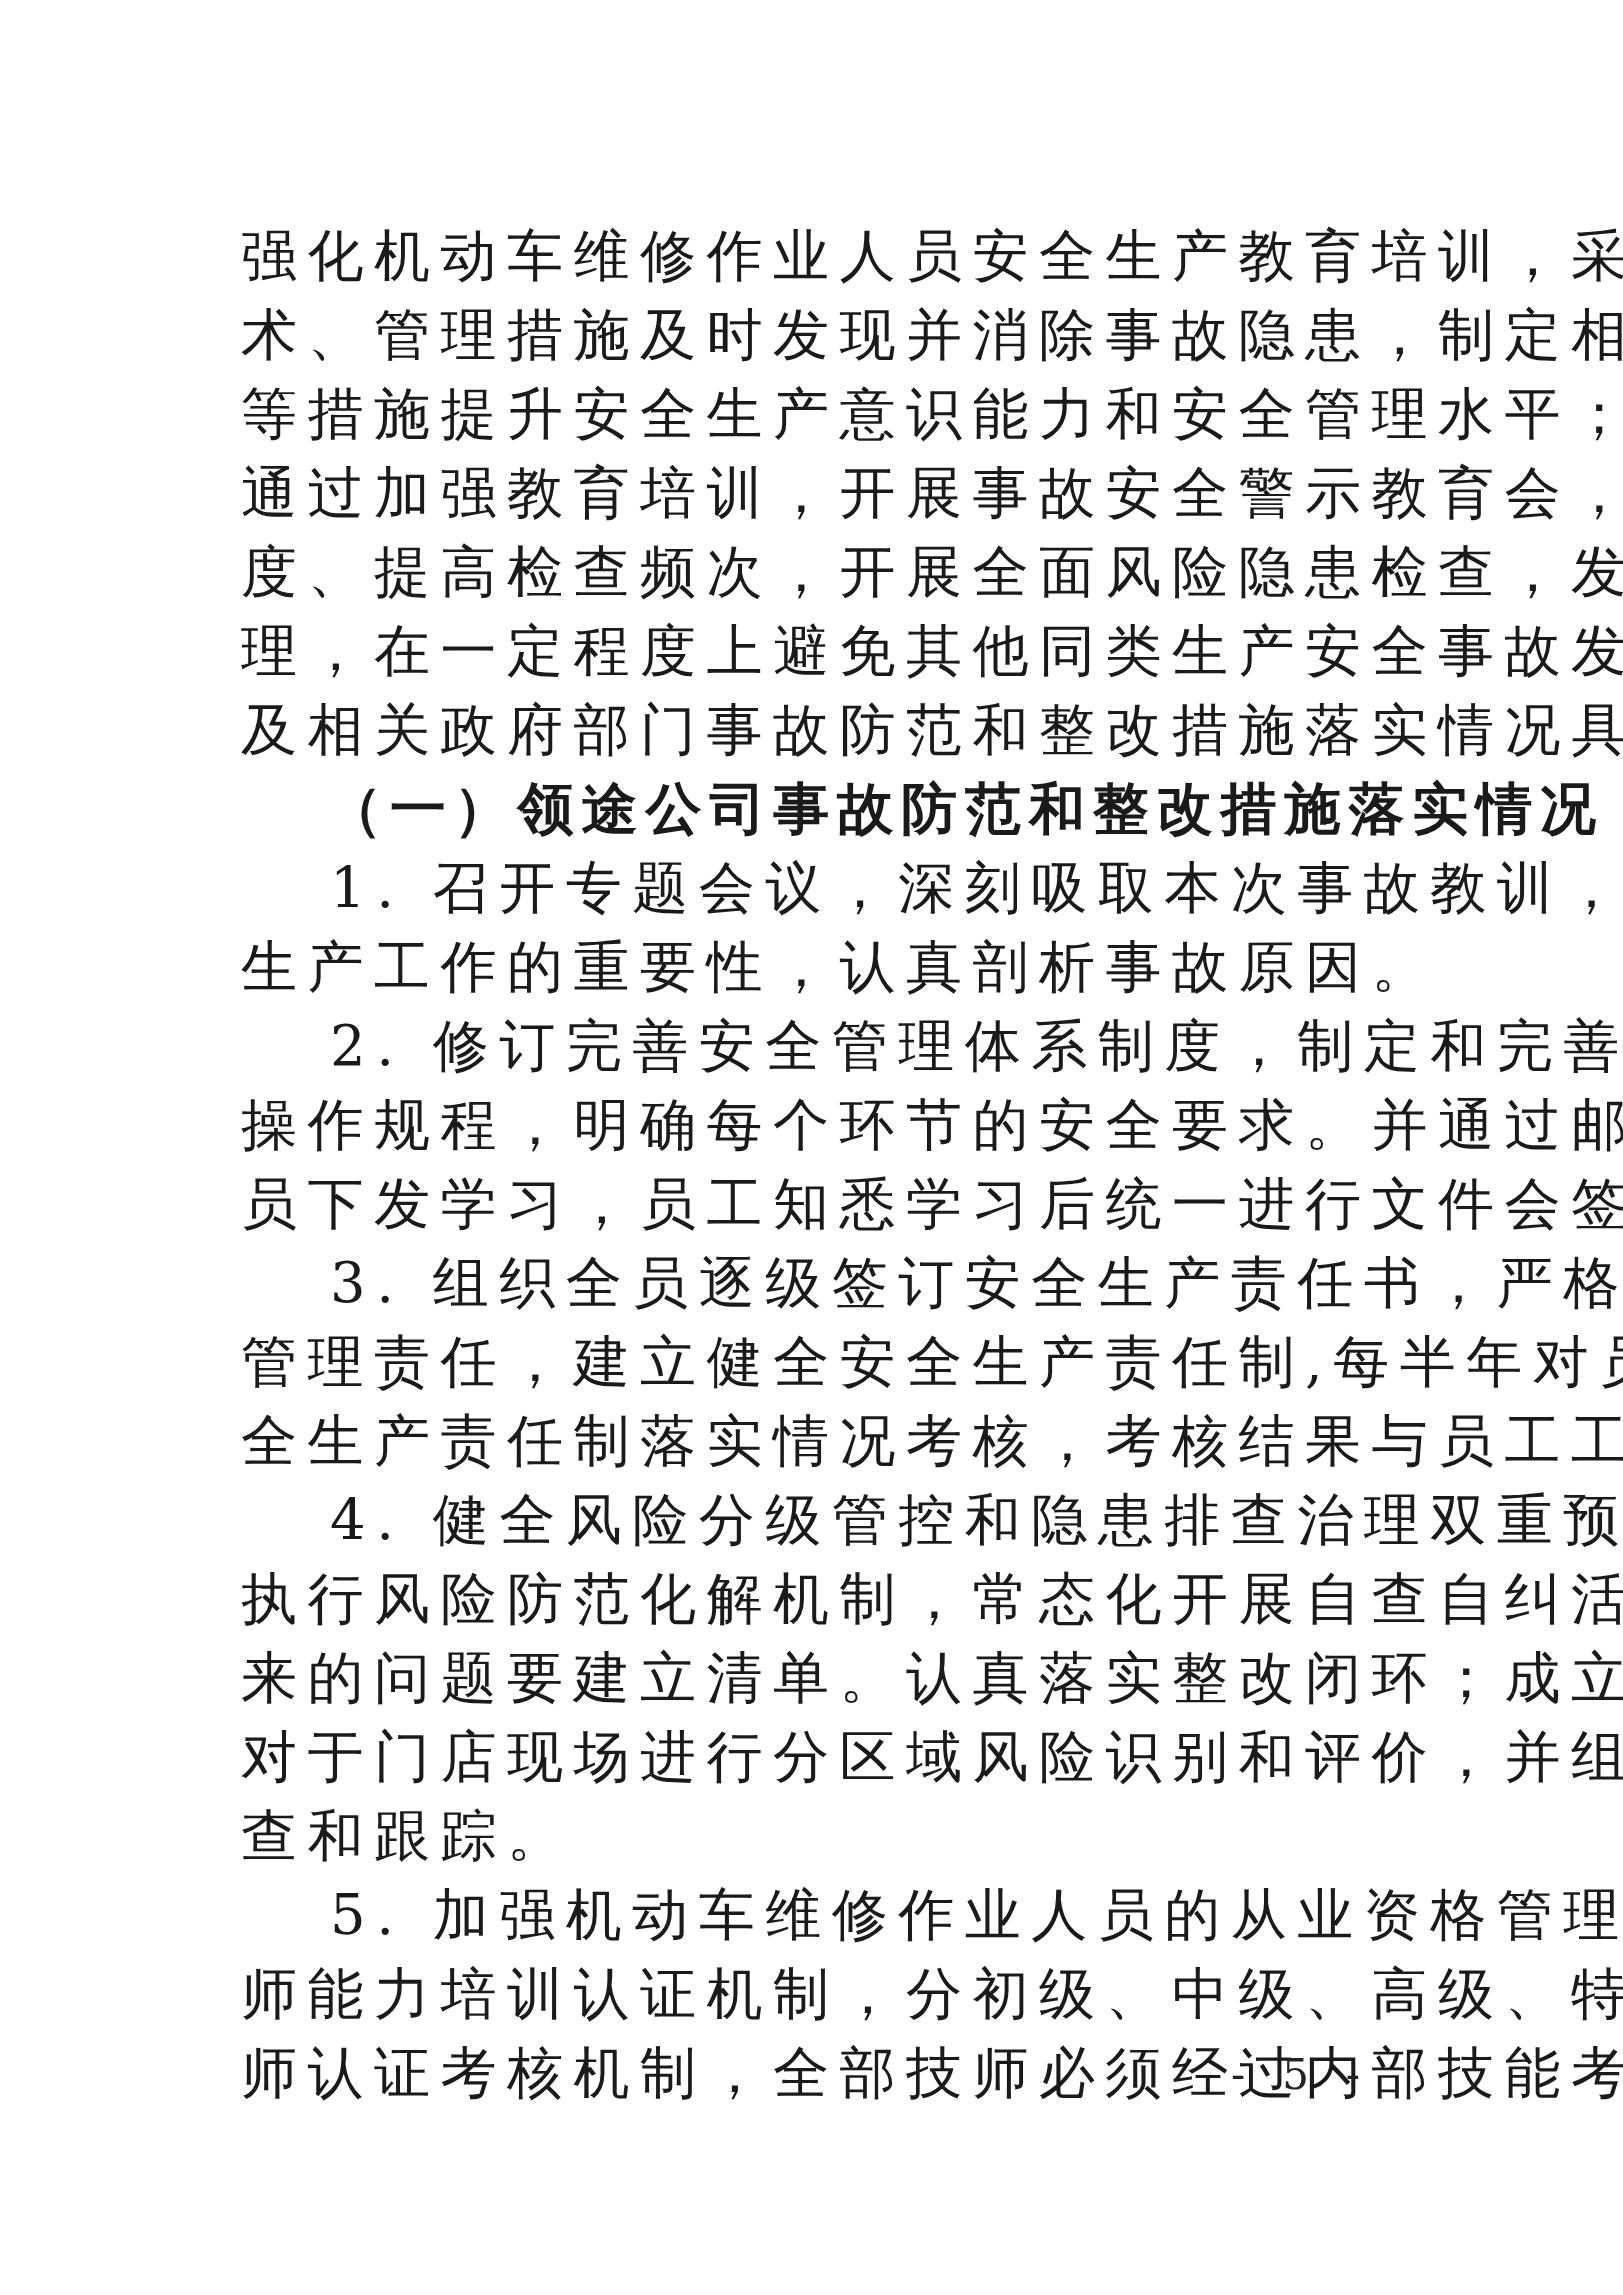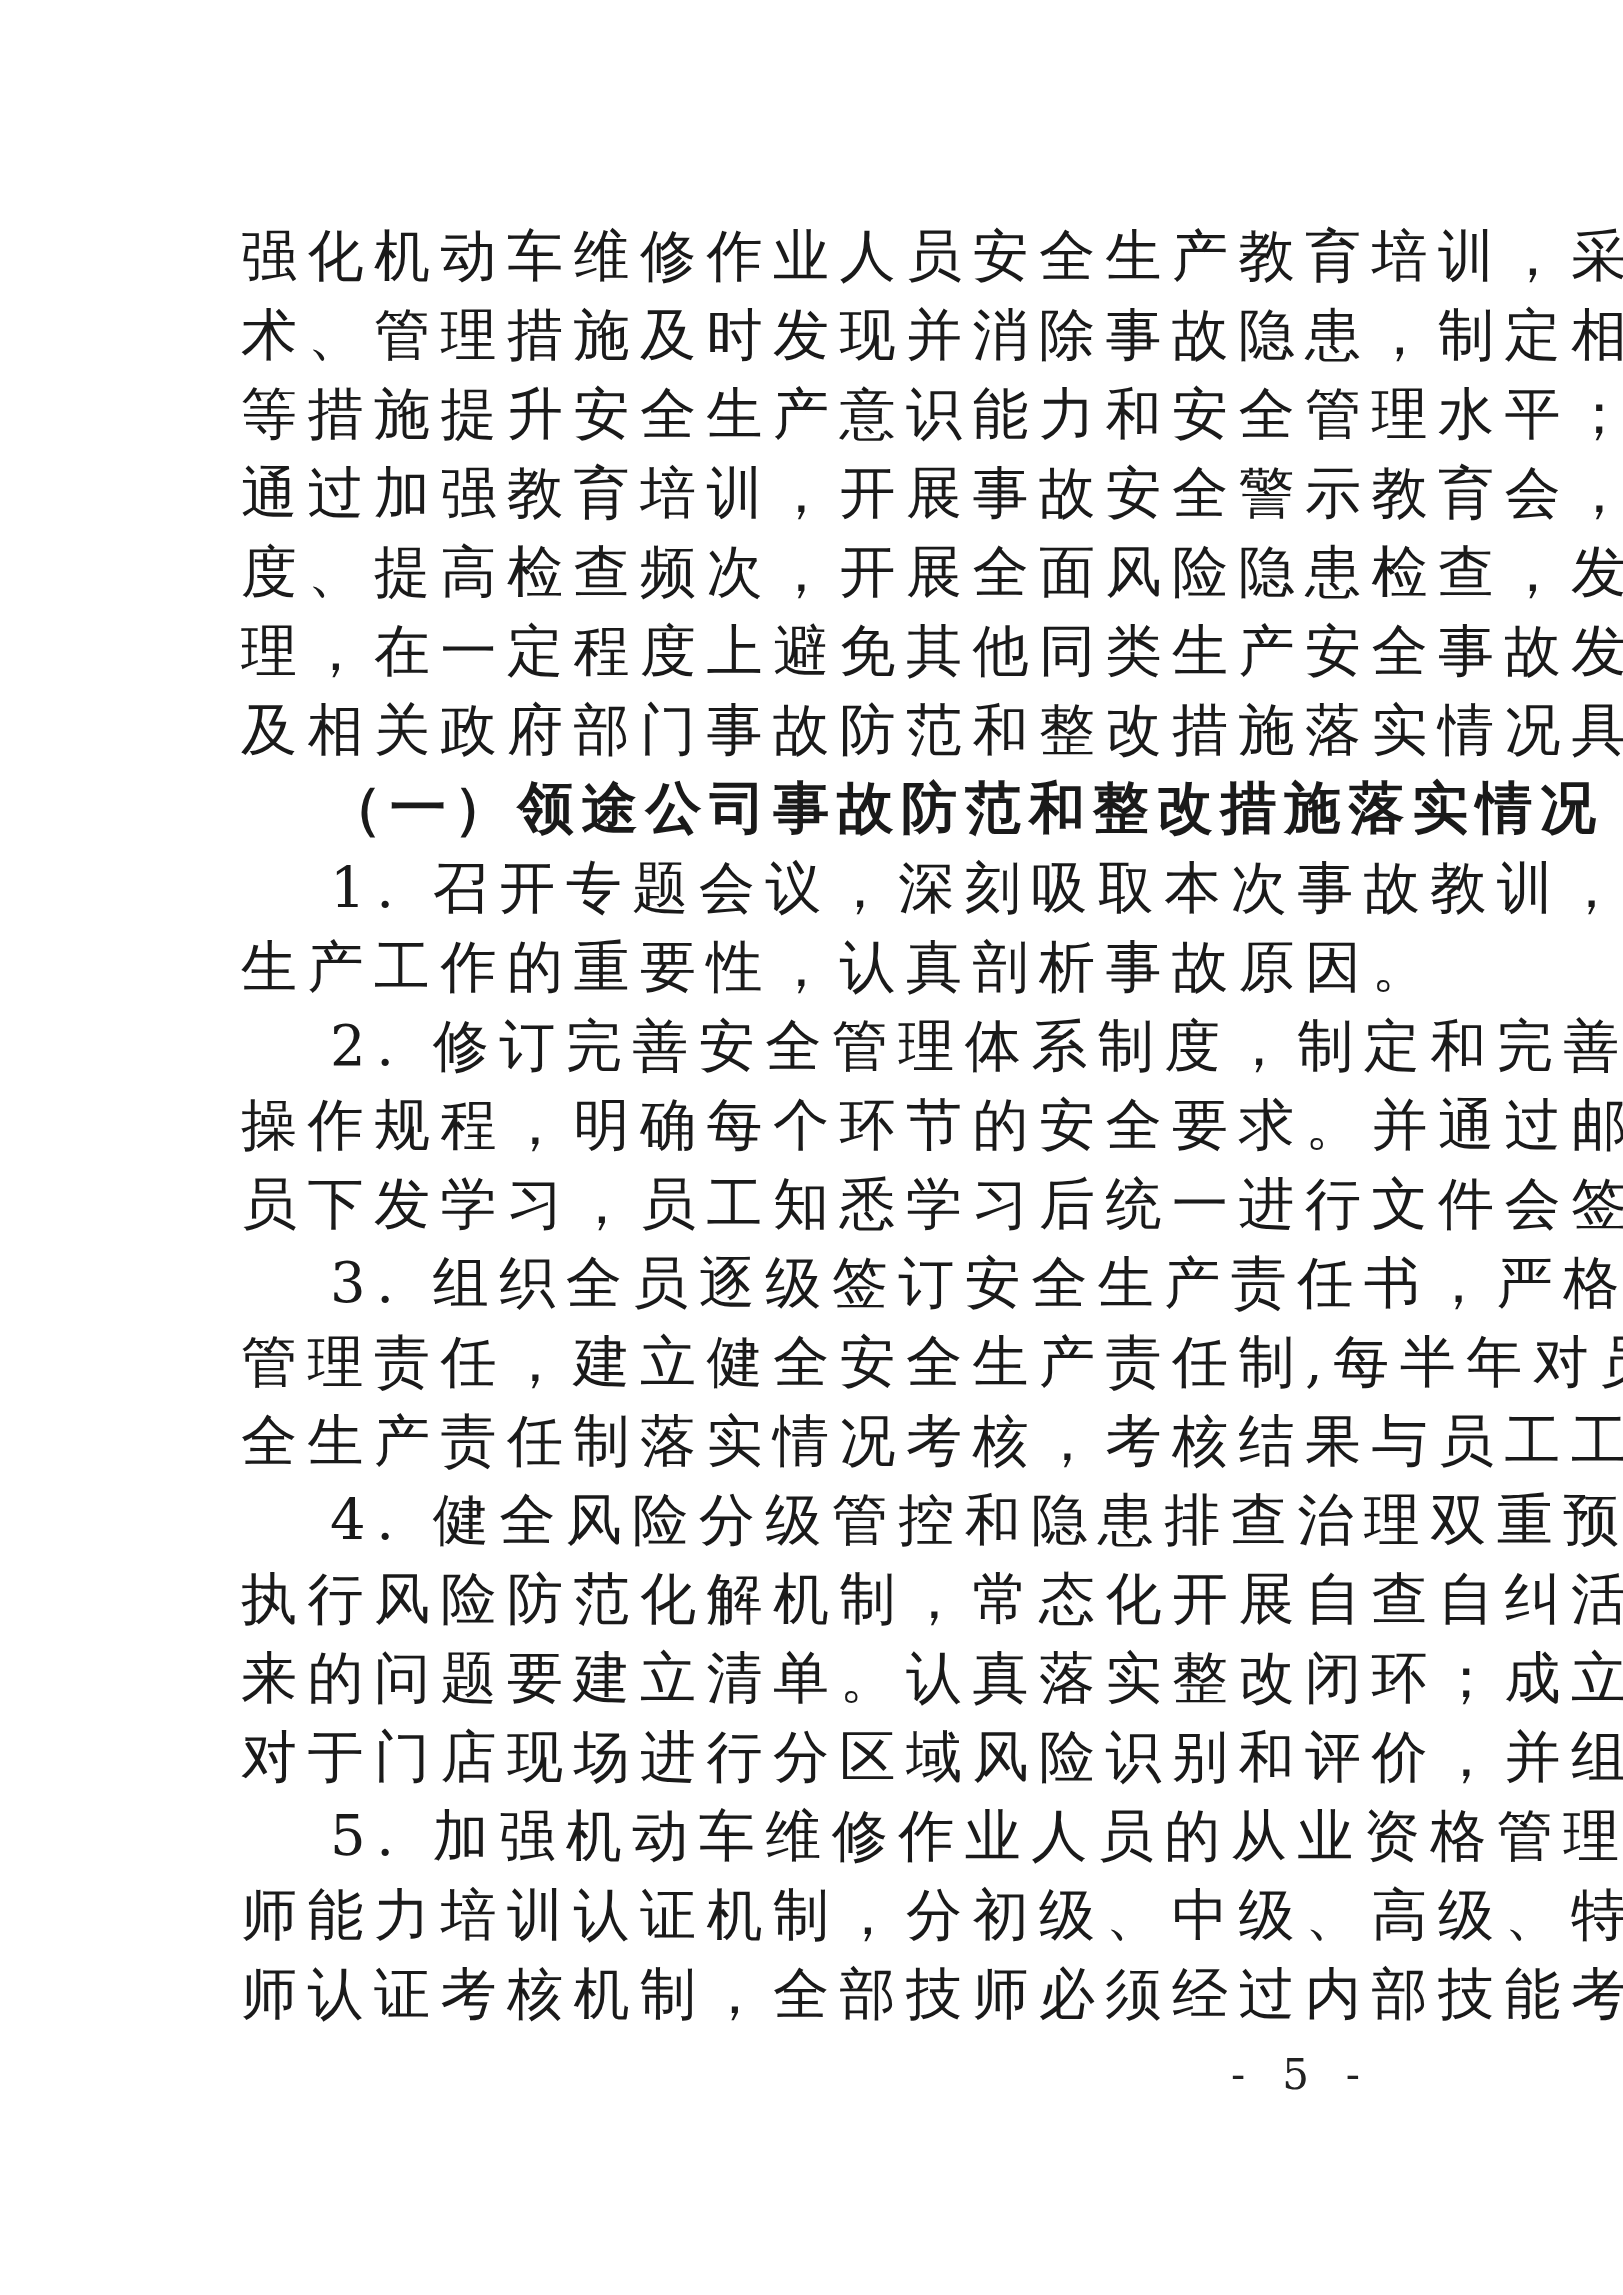--- a/index.html
+++ b/index.html
@@ -42,21 +42,20 @@
       text-align-last: left;
     }
     .line.indent {
       padding-left: 89px;
     }
     .heading {
       font-weight: bold;
       padding-left: 85px;
       text-align-last: left;
       letter-spacing: 7.9px;
-      font-family: Liberation Serif, serif;
     }
     .page-number {
       position: absolute;
       left: 1231px;
       top: 2042px;
       font-size: 42px;
       line-height: 65px;
       letter-spacing: 11.8px;
       color: #222;
       font-family: "DejaVu Serif", "Liberation Serif", serif;
@@ -95,20 +94,21 @@
       <span class="line indent">3. 组织全员逐级签订安全生产责任书，严格落实各项安全</span>
       <span class="line">管理责任，建立健全安全生产责任制,每半年对员工进行一次安</span>
       <span class="line">全生产责任制落实情况考核，考核结果与员工工作考核和奖罚</span>
     </div>
 
     <div>
       <span class="line indent">4. 健全风险分级管控和隐患排查治理双重预防机制，严格</span>
       <span class="line">执行风险防范化解机制，常态化开展自查自纠活动，对排查出</span>
       <span class="line">来的问题要建立清单。认真落实整改闭环；成立风险评估小组</span>
       <span class="line">对于门店现场进行分区域风险识别和评价，并组织现场隐患排</span>
+      <span class="line last">查和跟踪。</span>
     </div>
 
     <div>
       <span class="line indent">5. 加强机动车维修作业人员的从业资格管理，建立内部技</span>
       <span class="line">师能力培训认证机制，分初级、中级、高级、特级四个等级技</span>
       <span class="line">师认证考核机制，全部技师必须经过内部技能考核认证以后，</span>
     </div>
 
   </div>
 

